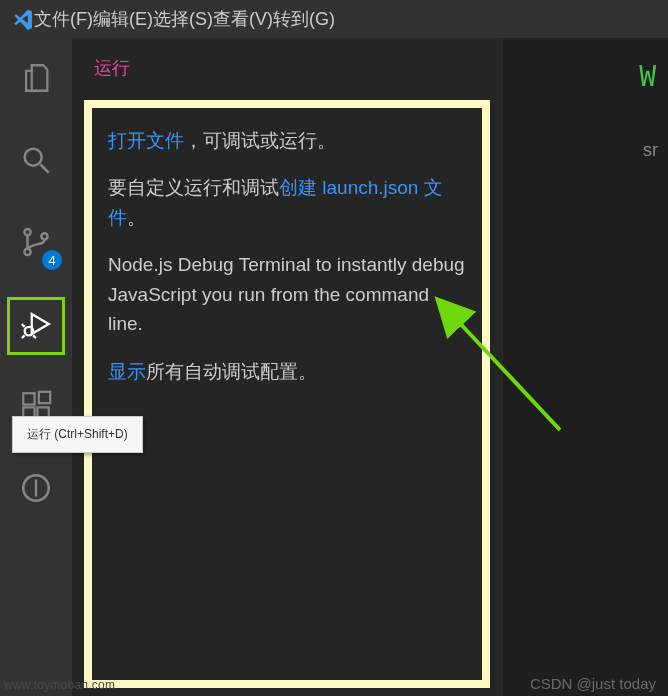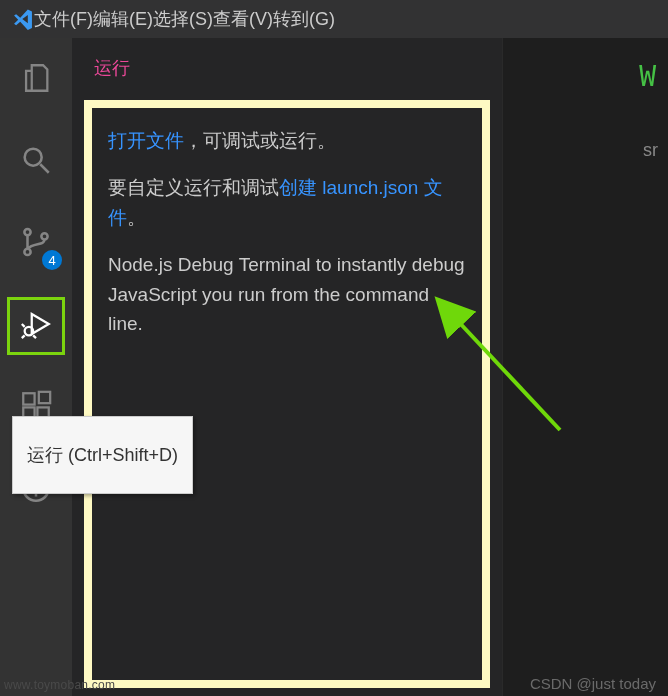--- a/index.html
+++ b/index.html
@@ -83,21 +83,21 @@
     color:#45c145; font-size:28px; font-family:monospace;
   }
   .right-strip .partial {
     position:absolute; top:102px; right:10px;
     color:#888; font-size:18px;
   }
   
   .tooltip {
     position:absolute; left:12px; top:416px;
     background:#f6f6f6; color:#333; border:1px solid #ccc;
-    font-size:18px; padding:26px 14px;
+    font-size:12px; padding:9px 14px;
     box-shadow:2px 2px 4px rgba(0,0,0,.35);
     white-space:nowrap;
   }
   
   .arrow {
     position:absolute; left:420px; top:290px;
     pointer-events:none;
   }
   
   .watermark-left {
@@ -192,20 +192,23 @@
     </div>
 
 
     <div class="prose">
       <span>要自定义运行和调试</span><a href="#">创建 launch.json 文件</a><span>。</span>
     </div>
 
 
     <div class="prose"> Node.js Debug Terminal to instantly debug JavaScript you run from the command line.</div>
 
+    <div class="footerline">
+      <a href="#">显示</a><span class="plain">所有自动调试配置。</span>
+    </div>
   </div>
 </div>
 
 <div class="right-strip">
   <span class="accent">W</span>
   <span class="partial">sr</span>
 </div>
 
 <div class="tooltip">运行 (Ctrl+Shift+D)</div>
 

